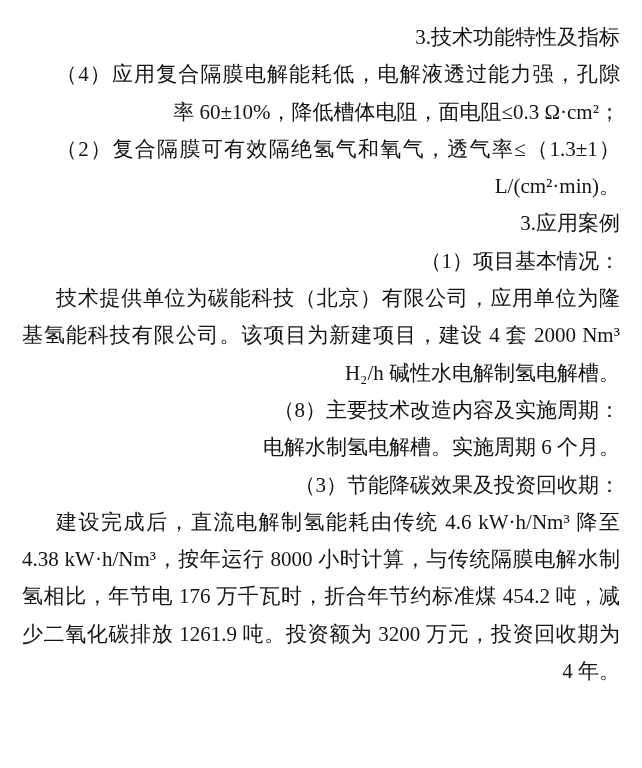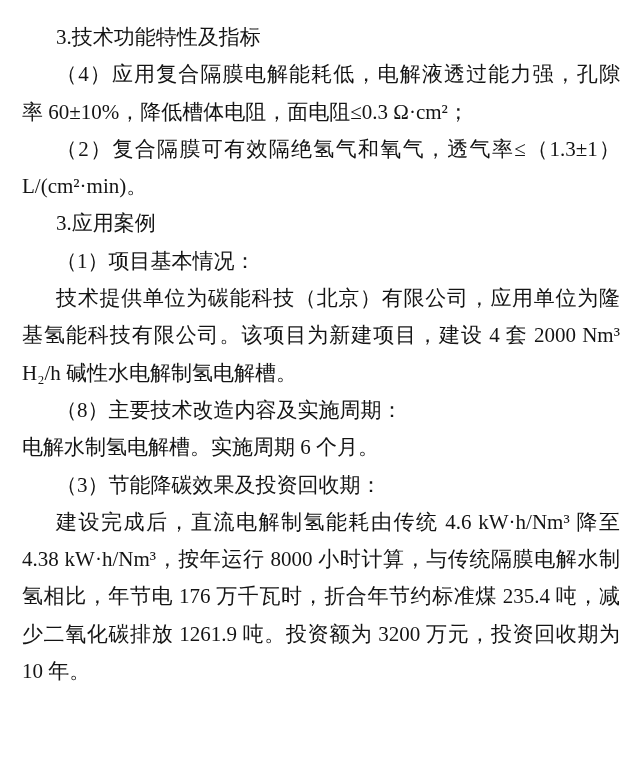--- a/index.html
+++ b/index.html
@@ -14,21 +14,21 @@
     height: 768px;
     background: #ffffff;
     padding: 19px 22px 0 22px;
     font-family: "Liberation Serif", "DejaVu Serif", serif;
     font-size: 21px;
     line-height: 37.3px;
     color: #141414;
     overflow: hidden;
   }
   .line {
-    text-align: left;
+    text-align: right;
     white-space: normal;
   }
   .line.indent {
     text-indent: 34px;
   }
   .line.justify {
     text-align: justify;
     text-align-last: justify;
   }
 </style>
@@ -44,16 +44,16 @@
   <div class="line indent">3.应用案例</div>
   <div class="line indent">（1）项目基本情况：</div>
   <div class="line indent justify">技术提供单位为碳能科技（北京）有限公司，应用单位为隆</div>
   <div class="line justify">基氢能科技有限公司。该项目为新建项目，建设 4 套 2000 Nm³</div>
   <div class="line">H₂/h 碱性水电解制氢电解槽。</div>
   <div class="line indent">（8）主要技术改造内容及实施周期：</div>
   <div class="line">电解水制氢电解槽。实施周期 6 个月。</div>
   <div class="line indent">（3）节能降碳效果及投资回收期：</div>
   <div class="line indent justify">建设完成后，直流电解制氢能耗由传统 4.6 kW·h/Nm³ 降至</div>
   <div class="line justify">4.38 kW·h/Nm³，按年运行 8000 小时计算，与传统隔膜电解水制</div>
-  <div class="line justify">氢相比，年节电 176 万千瓦时，折合年节约标准煤 235.4 吨，减</div>
+  <div class="line justify">氢相比，年节电 176 万千瓦时，折合年节约标准煤 454.2 吨，减</div>
   <div class="line justify">少二氧化碳排放 1261.9 吨。投资额为 3200 万元，投资回收期为</div>
-  <div class="line">10 年。</div>
+  <div class="line">4 年。</div>
 </div>
 
 </body></html>

